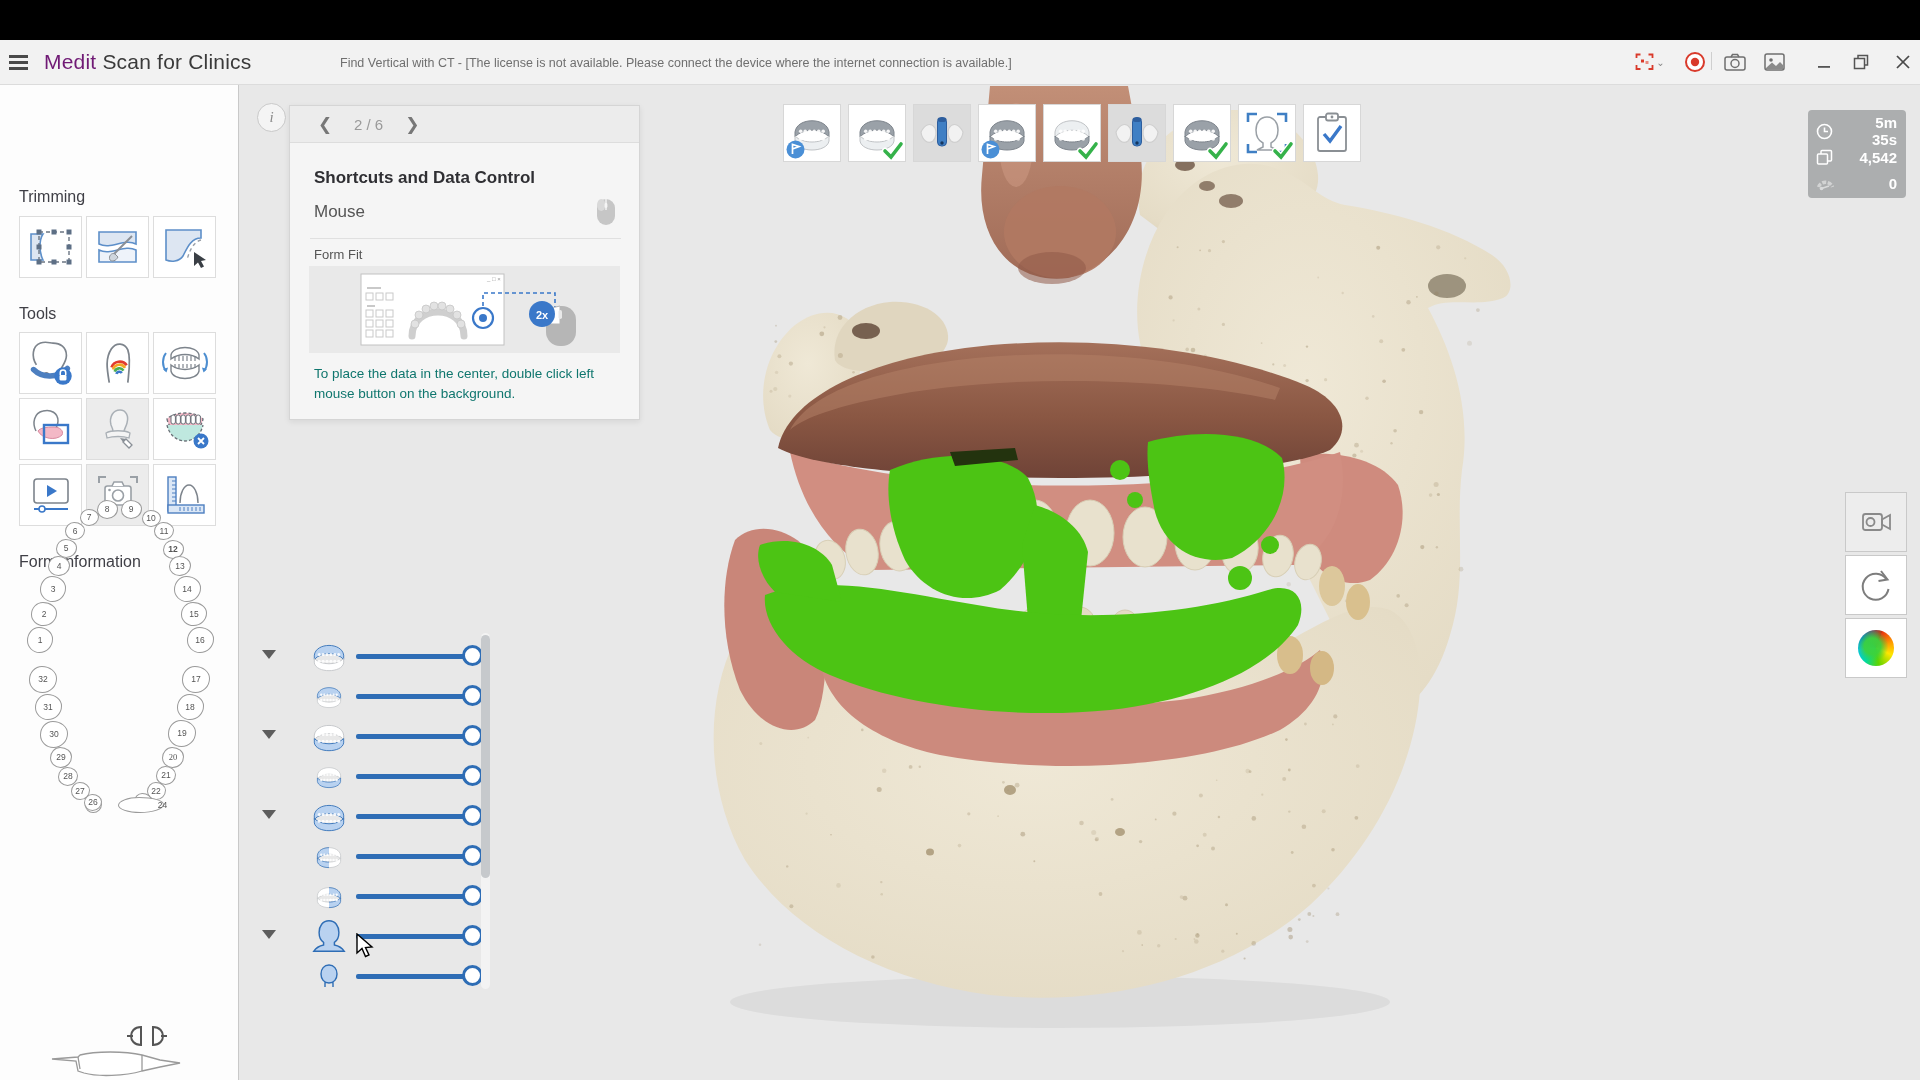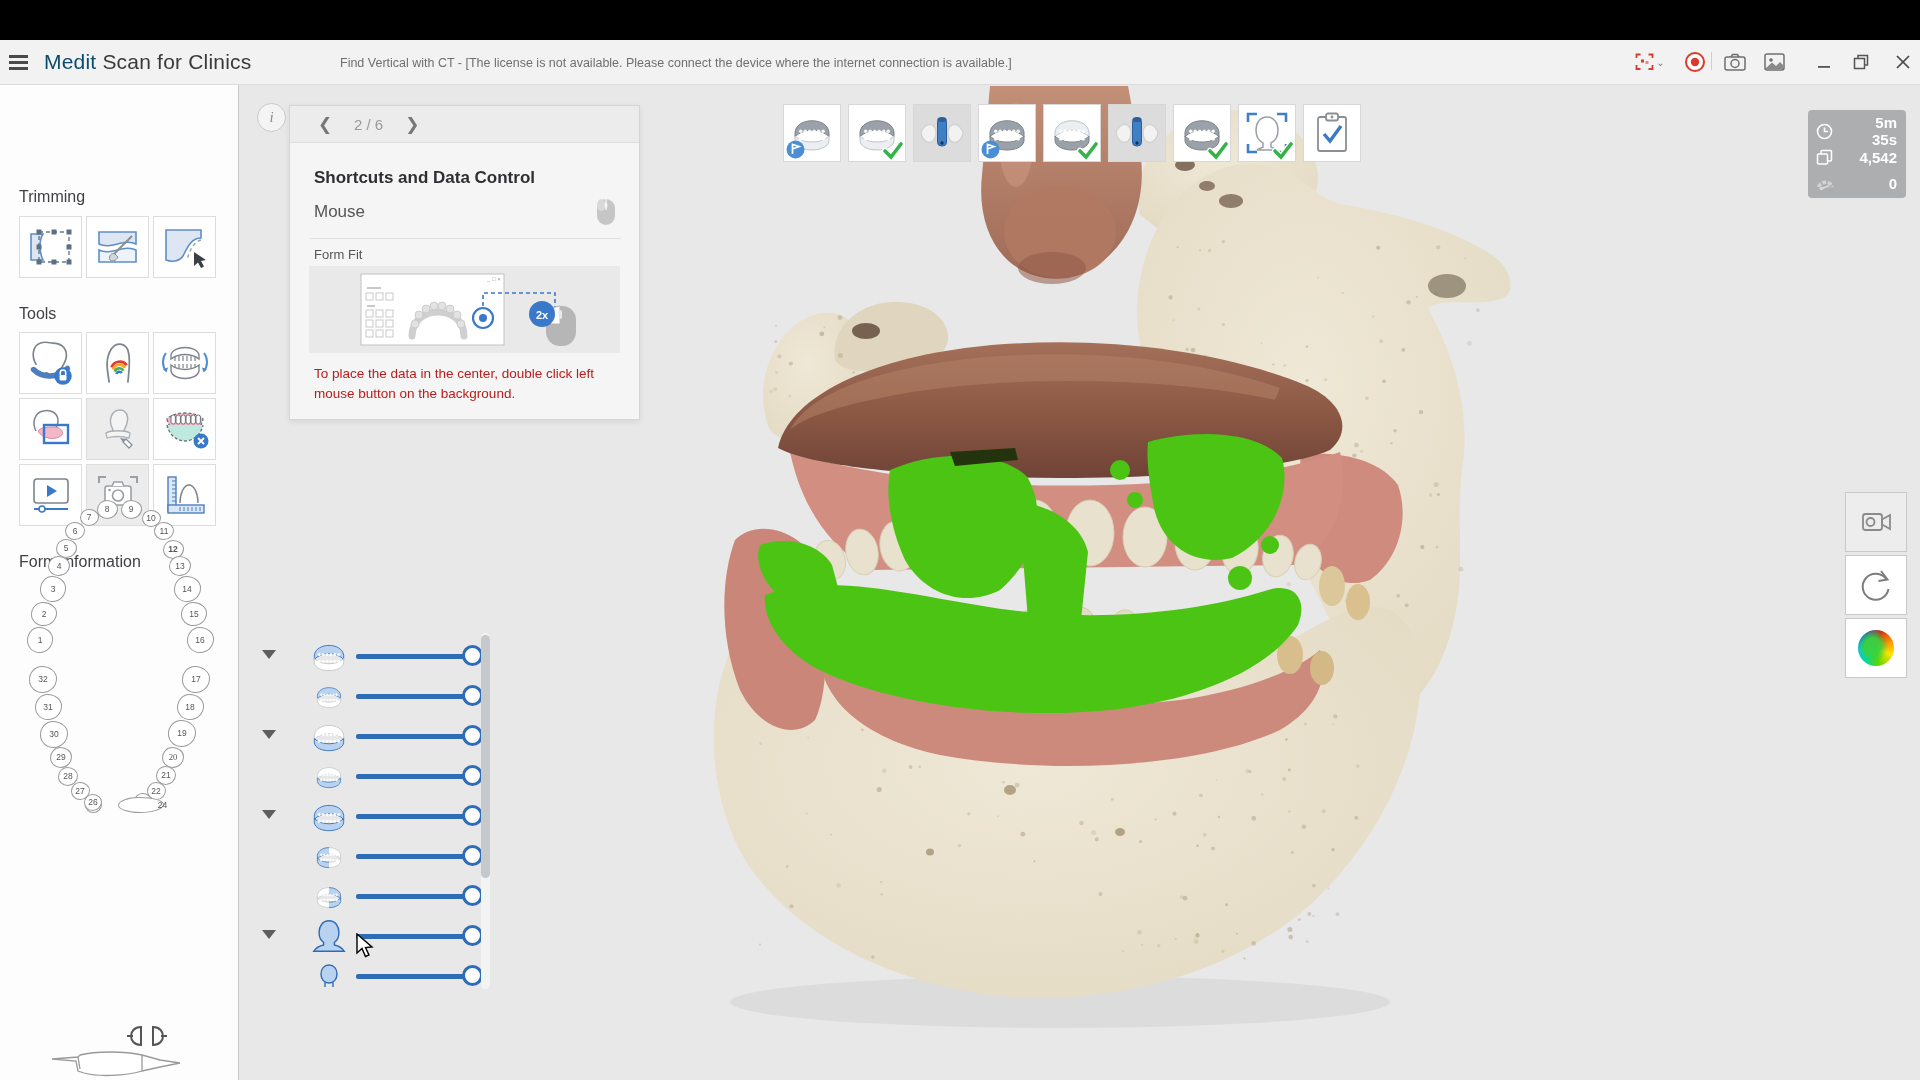--- a/index.html
+++ b/index.html
@@ -5,21 +5,21 @@
   * { margin:0; padding:0; box-sizing:border-box; }
   html,body { width:1920px; height:1080px; overflow:hidden; font-family:"Liberation Sans",sans-serif; background:#e8e8e8; }
   .abs { position:absolute; }
 
   
   #top-strip { left:0; top:0; width:1920px; height:40px; background:#000; }
   #titlebar { left:0; top:40px; width:1920px; height:45px; background:#f2f2f2; border-bottom:1px solid #dcdcdc; }
   #hamburger { left:9px; top:55px; width:19px; height:15px; cursor:pointer; }
   #hamburger div { height:2.5px; background:#4a4a4a; margin-bottom:3.5px; }
   #app-title { left:44px; top:50px; font-size:21px; color:#3a3a3a; letter-spacing:.2px; }
-  #app-title .brand { color:#0c4a6e; }
+  #app-title .brand { color:#701a75; }
   #status-msg { left:340px; top:56px; width:1240px; text-align:left; font-size:12.5px; color:#6f6f6f; }
   .tb-ico { top:50px; width:24px; height:24px; display:flex; align-items:center; justify-content:center; cursor:pointer; }
   #tb-divider { left:1711px; top:52px; width:1px; height:18px; background:#cfcfcf; }
 
   
   #sidebar { left:0; top:85px; width:239px; height:995px; background:#fdfdfd; border-right:1px solid #c9c9c9; }
   .side-heading { font-size:16px; color:#3f3f46; font-weight:400; }
   .tool-grid { display:flex; flex-wrap:wrap; gap:4px; }
   .tool-btn { width:63px; height:62px; background:#fff; border:1px solid #ddd; display:flex; align-items:center; justify-content:center; cursor:pointer; }
   .tool-btn.disabled { background:#ececec; }
@@ -33,21 +33,21 @@
   #shortcut-panel { left:289px; top:105px; width:351px; height:315px; background:#f5f5f5; border:1px solid #d5d5d5; box-shadow:0 2px 6px rgba(0,0,0,.08); }
   #panel-header { height:37px; background:#ececec; border-bottom:1px solid #ddd; display:flex; align-items:center; padding-left:28px; gap:22px; }
   .chev { color:#777; font-size:17px; cursor:pointer; width:14px; }
   #page-label { color:#9a9a9a; font-size:15px; }
   #panel-title { left:24px; top:62px; font-size:17px; font-weight:bold; color:#2f2f33; }
   #panel-device { left:24px; top:96px; font-size:17px; color:#555; }
   #panel-mouse-ico { left:306px; top:92px; }
   #panel-div { left:20px; top:132px; width:311px; height:1px; background:#e0e0e0; }
   #panel-shortcut { left:24px; top:141px; font-size:13px; color:#555; }
   #panel-illus { left:19px; top:160px; width:311px; height:87px; background:#e9e9e9; }
-  #panel-caption { left:24px; top:258px; width:305px; font-size:13.5px; color:#b91c1c; line-height:1.45; }
+  #panel-caption { left:24px; top:258px; width:305px; font-size:13.5px; color:#0f766e; line-height:1.45; }
 
   
   #stage-bar { left:783px; top:104px; display:flex; gap:7px; }
   .stage { position:relative; width:58px; height:58px; background:#fff; border:1px solid #d7d7d7; display:flex; align-items:center; justify-content:center; cursor:pointer; }
   .stage.disabled { background:#dcdcdc; }
   .badge { position:absolute; }
   .badge.flag { left:2px; bottom:2px; }
   .badge.check { right:1px; bottom:0; }
 
   

